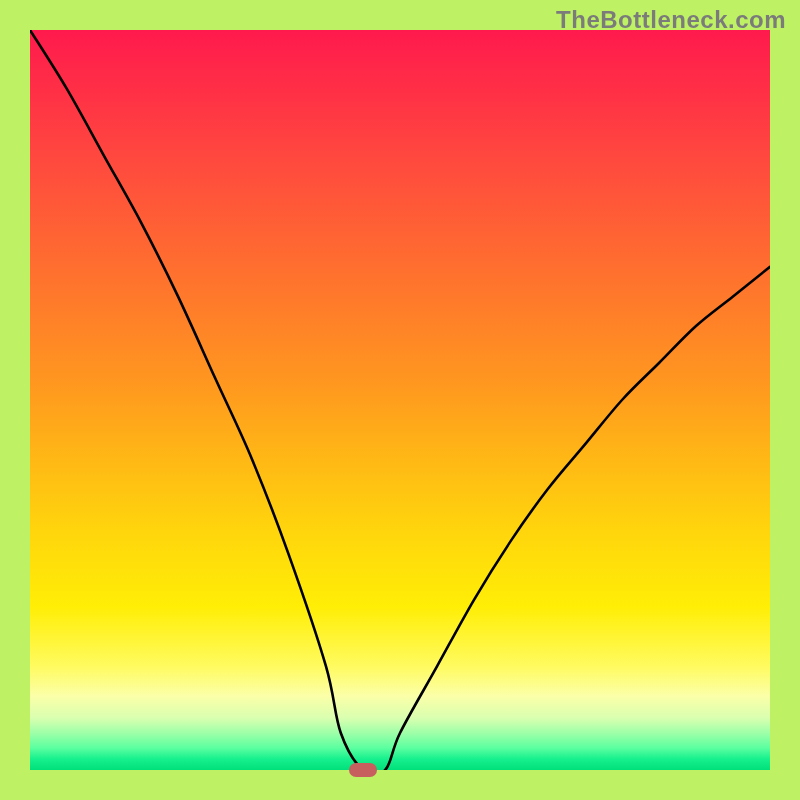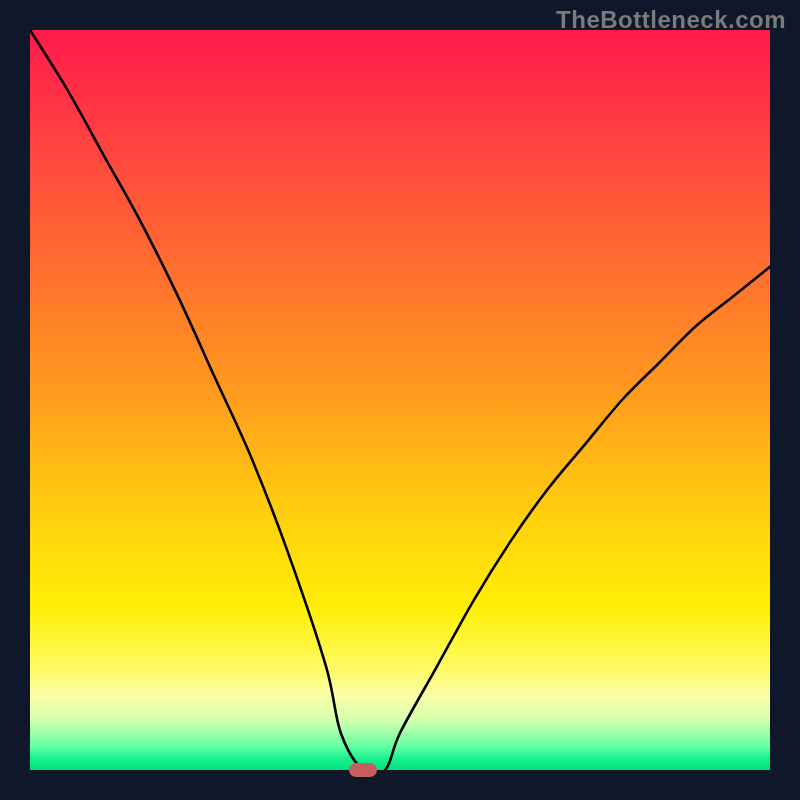--- a/index.html
+++ b/index.html
@@ -8,21 +8,21 @@
     width: 800px;
     height: 800px;
     background: #000000;
     overflow: hidden;
     font-family: Arial, Helvetica, sans-serif;
   }
   .frame {
     position: relative;
     width: 800px;
     height: 800px;
-    background: #0f172a;
+    background: #bef264;
   }
   .watermark {
     position: absolute;
     top: 6px;
     right: 14px;
     color: #7b7b7b;
     font-size: 24px;
     font-weight: 600;
     letter-spacing: 0.5px;
     user-select: none;

